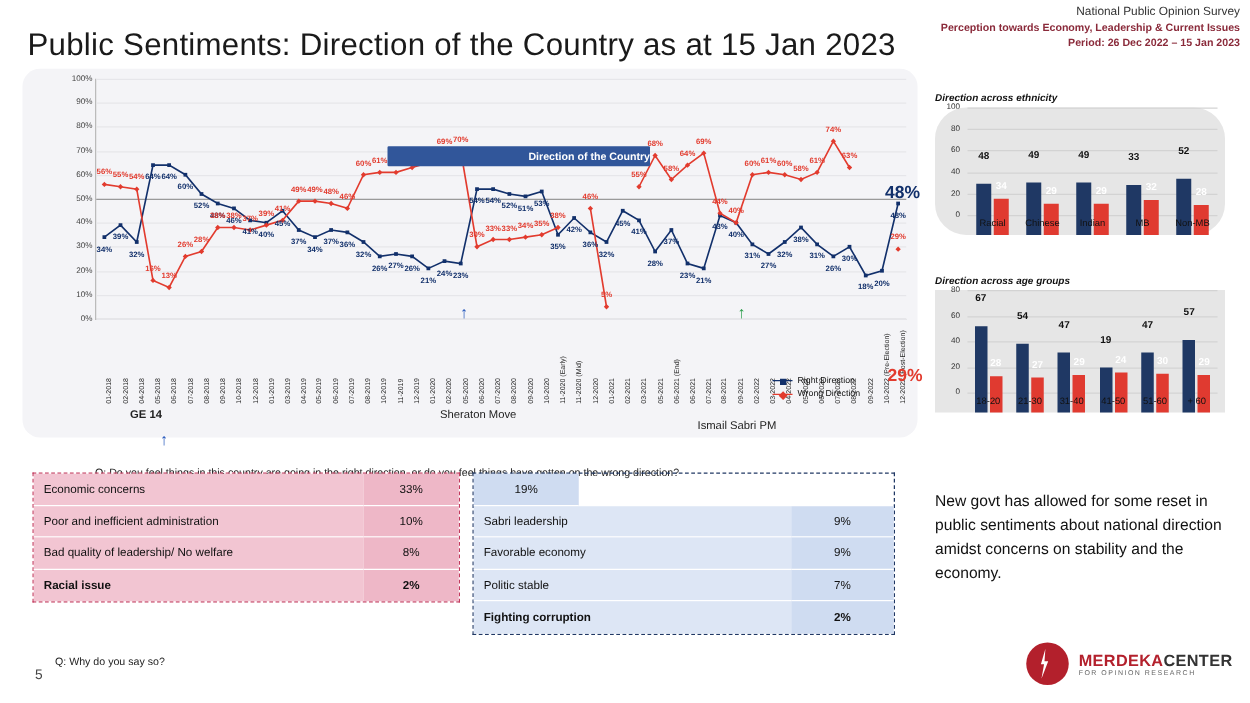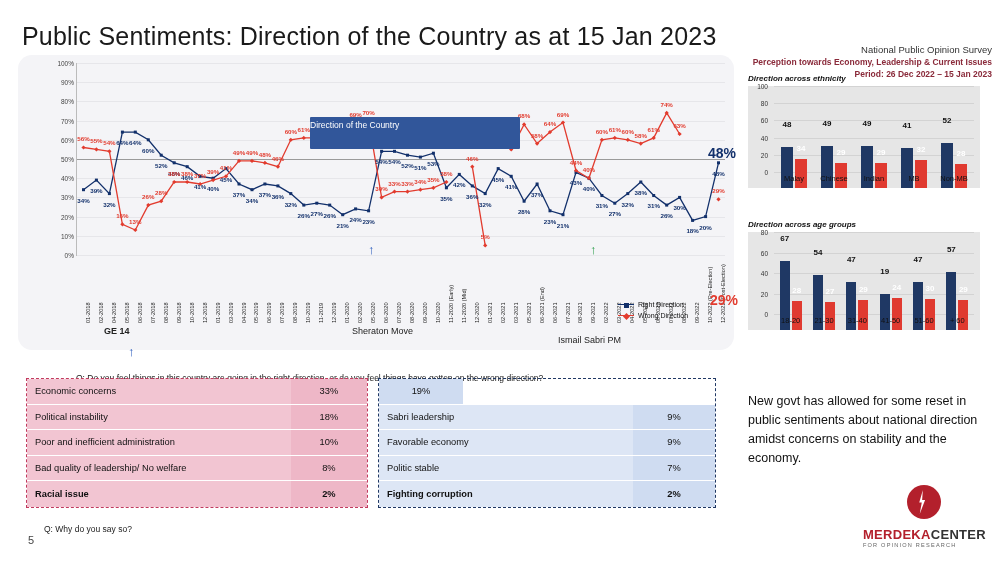--- a/index.html
+++ b/index.html
@@ -1,31 +1,31 @@
 <!DOCTYPE html>
 <html><head>
 <meta charset="utf-8">
 <style>
   html,body{margin:0;padding:0;}
   body{width:1000px;height:562px;background:#ffffff;font-family:"Liberation Sans",sans-serif;overflow:hidden;position:relative;}
 
   
   .hdr-right{position:absolute;top:4px;right:8px;text-align:right;color:#8a2a3a;font-size:9px;line-height:12px;font-weight:bold;}
-  .hdr-right .l1{color:#333;font-weight:normal;font-size:9.5px;margin-top:40px;}
+  .hdr-right .l1{color:#333;font-weight:normal;font-size:9.5px;}
   .hdr-right .l2{color:#8a2a3a;font-size:8.5px;}
   .hdr-right .l3{color:#8a2a3a;font-size:8.5px;}
   .title{position:absolute;top:22px;left:22px;font-size:25px;color:#1a1a1a;font-weight:normal;letter-spacing:.2px;}
 
   
   .panel{position:absolute;left:18px;top:55px;width:716px;height:295px;background:#f4f4f7;border-radius:14px;}
   .chartbox{position:absolute;left:58px;top:8px;width:648px;height:192px;border-left:1px solid #bbb;border-bottom:1px solid #bbb;background:#f4f4f7;}
   .ylab{position:absolute;right:calc(100% + 3px);font-size:6.5px;color:#444;transform:translateY(-50%);white-space:nowrap;}
   .gridline{position:absolute;left:0;right:0;height:0;border-top:1px solid #e6e6ea;}
   .midline{position:absolute;left:0;right:0;border-top:1px solid #9a9a9a;}
-  .banner{position:absolute;left:292px;top:62px;width:210px;height:32px;background:#31569a;color:#fff;font-size:8.5px;font-weight:normal;text-align:left;line-height:16px;border-radius:1px;}
+  .banner{position:absolute;left:292px;top:62px;width:210px;height:16px;background:#31569a;color:#fff;font-size:8.5px;font-weight:bold;text-align:right;line-height:16px;border-radius:1px;}
   svg.series{position:absolute;left:0;top:0;overflow:visible;}
   .xticks{position:absolute;left:58px;top:202px;width:648px;height:70px;}
   .xtick{position:absolute;font-size:5.6px;color:#222;transform-origin:left top;transform:rotate(-90deg);white-space:nowrap;}
   .dlabel{position:absolute;font-size:6.2px;font-weight:bold;white-space:nowrap;transform:translate(-50%,-50%);}
   .dl-blue{color:#12306b;}
   .dl-red{color:#e23b2e;}
   .big48{position:absolute;font-size:14px;font-weight:bold;color:#12306b;}
   .big29{position:absolute;font-size:14px;font-weight:bold;color:#e23b2e;}
   .annot{position:absolute;font-size:9px;color:#222;}
   .arrow{position:absolute;font-size:13px;line-height:13px;}
@@ -58,21 +58,21 @@
   .tbl.left .c2{width:78px;background:#eeb7c7;border-bottom:1px solid #fff;justify-content:center;padding-left:0;}
   .tbl.mid .c1{width:252px;background:#dde6f5;border-bottom:1px solid #fff;}
   .tbl.mid .c2{width:84px;background:#cfdcf1;border-bottom:1px solid #fff;justify-content:center;padding-left:0;}
   .tbl .trow:last-child .c1,.tbl .trow:last-child .c2{border-bottom:none;font-weight:bold;}
 
   .note{position:absolute;left:748px;top:392px;width:236px;font-size:12.5px;color:#111;line-height:19px;}
   .qwhy{position:absolute;left:44px;top:524px;font-size:8.5px;color:#222;}
   .pageno{position:absolute;left:28px;top:534px;font-size:11px;color:#444;}
 
   
-  .logo{position:absolute;right:14px;bottom:14px;display:flex;align-items:center;gap:8px;flex-direction:column;}
+  .logo{position:absolute;right:14px;bottom:14px;display:flex;align-items:center;gap:8px;}
   .logo-mark{width:34px;height:34px;border-radius:50%;background:#b3202c;position:relative;}
   .logo-mark:before{content:"";position:absolute;left:10px;top:5px;width:9px;height:24px;background:#fff;clip-path:polygon(60% 0,20% 52%,48% 52%,25% 100%,85% 42%,52% 42%);}
   .logo-txt .t1{font-size:13px;font-weight:bold;color:#333;letter-spacing:.3px;}
   .logo-txt .t1 b{color:#b3202c;}
   .logo-txt .t2{font-size:5.6px;color:#666;letter-spacing:1.2px;}
 </style>
 </head>
 <body>
 
 <div class="hdr-right">
@@ -378,50 +378,50 @@
       </div>
     <div class="row">
         <span class="sw red"></span>
         <span>Wrong Direction</span>
       </div>
   </div>
 </div>
 <div class="qline" style="left:76px;top:352px;">Q: Do you feel things in this country are going in the right direction, or do you feel things have gotten on the wrong direction?</div>
 
 <div class="mini-title" style="left:748px;top:74px;">Direction across ethnicity</div>
-<div class="mini" id="mini1" style="left:748px;top:86px;width:232px;height:102px;">
+<div class="mini" id="mini1" style="left:748px;top:86px;width:232px;height:102px;border-radius:25px;">
     <div class="mini-axis" style="left: 0px; width: 20px; top: 86px;">0</div>
     <div style="position: absolute; left: 26px; width: 200px; top: 86px; border-top: 1px solid rgb(211, 211, 211);"></div>
     <div class="mini-axis" style="left: 0px; width: 20px; top: 68.8px;">20</div>
     <div style="position: absolute; left: 26px; width: 200px; top: 68.8px; border-top: 1px solid rgb(211, 211, 211);"></div>
     <div class="mini-axis" style="left: 0px; width: 20px; top: 51.6px;">40</div>
     <div style="position: absolute; left: 26px; width: 200px; top: 51.6px; border-top: 1px solid rgb(211, 211, 211);"></div>
     <div class="mini-axis" style="left: 0px; width: 20px; top: 34.4px;">60</div>
     <div style="position: absolute; left: 26px; width: 200px; top: 34.4px; border-top: 1px solid rgb(211, 211, 211);"></div>
     <div class="mini-axis" style="left: 0px; width: 20px; top: 17.2px;">80</div>
     <div style="position: absolute; left: 26px; width: 200px; top: 17.2px; border-top: 1px solid rgb(211, 211, 211);"></div>
     <div class="mini-axis" style="left: 0px; width: 20px; top: 0px;">100</div>
     <div style="position: absolute; left: 26px; width: 200px; top: 0px; border-top: 1px solid rgb(211, 211, 211);"></div>
     <div class="bar navy" style="left: 33px; width: 12px; height: 41.28px; bottom: 0px;"></div>
     <div class="barval" style="left: 33px; width: 12px; top: 33.72px;">48</div>
     <div class="bar red" style="left: 47px; width: 12px; height: 29.24px; bottom: 0px;"></div>
     <div class="barval inred" style="left: 47px; width: 12px; top: 57.76px;">34</div>
-    <div class="cat" style="left: 26px; width: 40px; top: 88px;">Malay</div>
+    <div class="cat" style="left: 26px; width: 40px; top: 88px;">Racial</div>
     <div class="bar navy" style="left: 73px; width: 12px; height: 42.14px; bottom: 0px;"></div>
     <div class="barval" style="left: 73px; width: 12px; top: 32.86px;">49</div>
     <div class="bar red" style="left: 87px; width: 12px; height: 24.94px; bottom: 0px;"></div>
     <div class="barval inred" style="left: 87px; width: 12px; top: 62.06px;">29</div>
     <div class="cat" style="left: 66px; width: 40px; top: 88px;">Chinese</div>
     <div class="bar navy" style="left: 113px; width: 12px; height: 42.14px; bottom: 0px;"></div>
     <div class="barval" style="left: 113px; width: 12px; top: 32.86px;">49</div>
     <div class="bar red" style="left: 127px; width: 12px; height: 24.94px; bottom: 0px;"></div>
     <div class="barval inred" style="left: 127px; width: 12px; top: 62.06px;">29</div>
     <div class="cat" style="left: 106px; width: 40px; top: 88px;">Indian</div>
     <div class="bar navy" style="left: 153px; width: 12px; height: 39.56px; bottom: 0px;"></div>
-    <div class="barval" style="left: 153px; width: 12px; top: 35.44px;">41</div>
+    <div class="barval" style="left: 153px; width: 12px; top: 35.44px;">33</div>
     <div class="bar red" style="left: 167px; width: 12px; height: 27.52px; bottom: 0px;"></div>
     <div class="barval inred" style="left: 167px; width: 12px; top: 59.48px;">32</div>
     <div class="cat" style="left: 146px; width: 40px; top: 88px;">MB</div>
     <div class="bar navy" style="left: 193px; width: 12px; height: 44.72px; bottom: 0px;"></div>
     <div class="barval" style="left: 193px; width: 12px; top: 30.28px;">52</div>
     <div class="bar red" style="left: 207px; width: 12px; height: 24.08px; bottom: 0px;"></div>
     <div class="barval inred" style="left: 207px; width: 12px; top: 62.92px;">28</div>
     <div class="cat" style="left: 186px; width: 40px; top: 88px;">Non-MB</div>
   </div>
 
@@ -468,24 +468,20 @@
     <div class="barval inred" style="left: 210.333px; width: 10px; top: 53.275px;">29</div>
     <div class="cat" style="left: 192.667px; width: 33.3333px; top: 84px;">+ 60</div>
   </div>
 
 <div class="tbl left" id="tbl-neg">
     <div class="trow">
       <div class="tcell c1">Economic concerns</div>
       <div class="tcell c2">33%</div>
     </div>
     <div class="trow">
-      <div class="tcell c1">Political instability</div>
-      <div class="tcell c2">18%</div>
-    </div>
-    <div class="trow">
       <div class="tcell c1">Poor and inefficient administration</div>
       <div class="tcell c2">10%</div>
     </div>
     <div class="trow">
       <div class="tcell c1">Bad quality of leadership/ No welfare</div>
       <div class="tcell c2">8%</div>
     </div>
     <div class="trow">
       <div class="tcell c1">Racial issue</div>
       <div class="tcell c2">2%</div>

